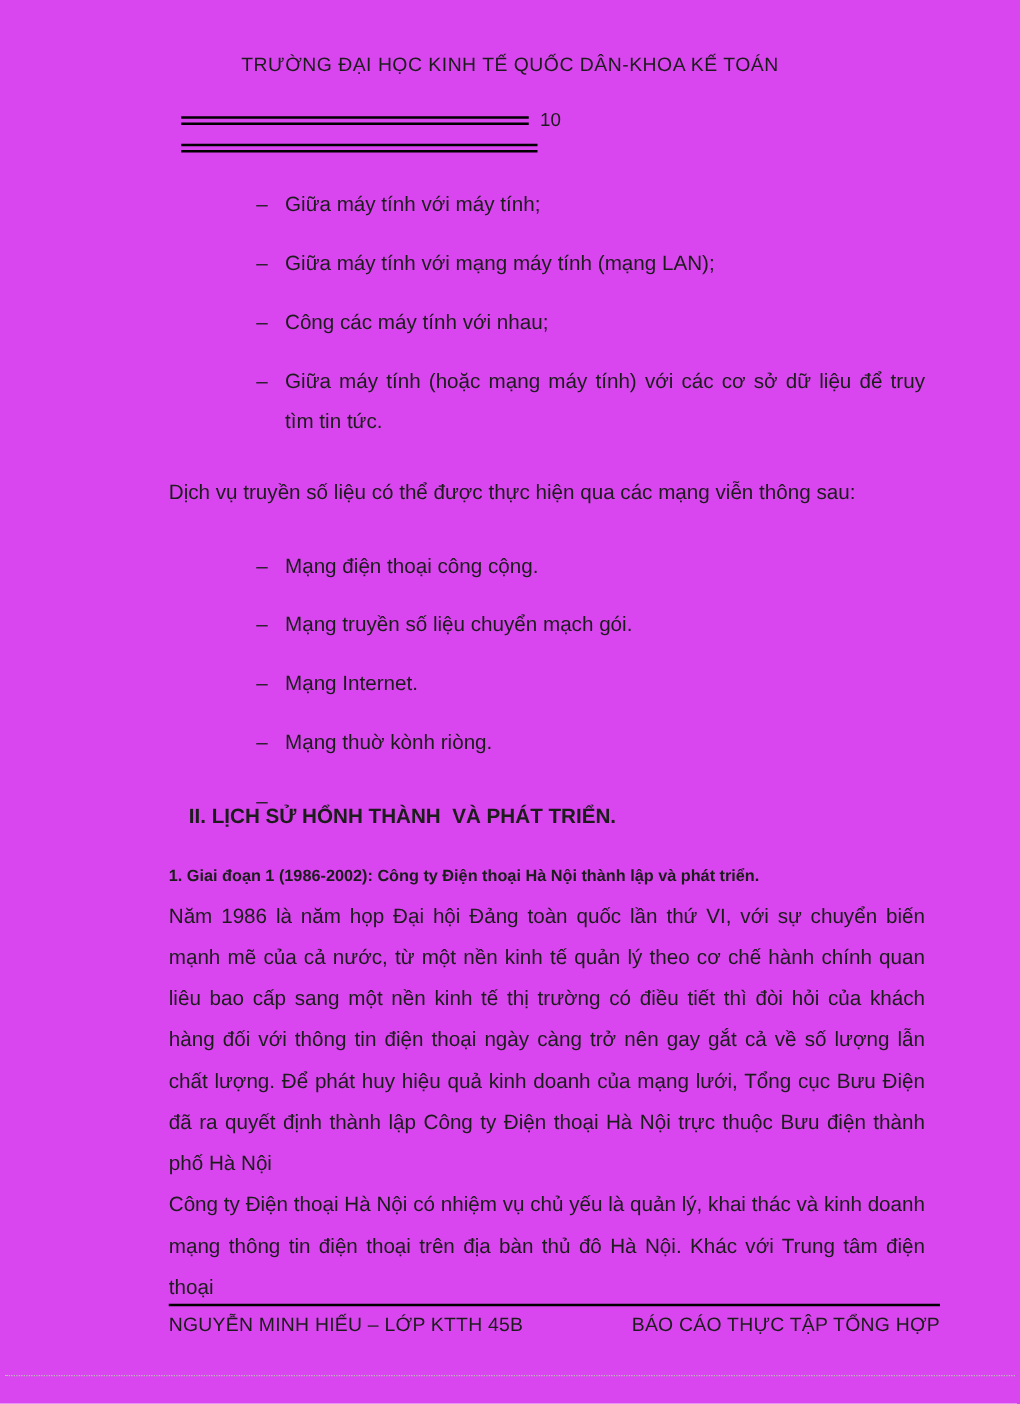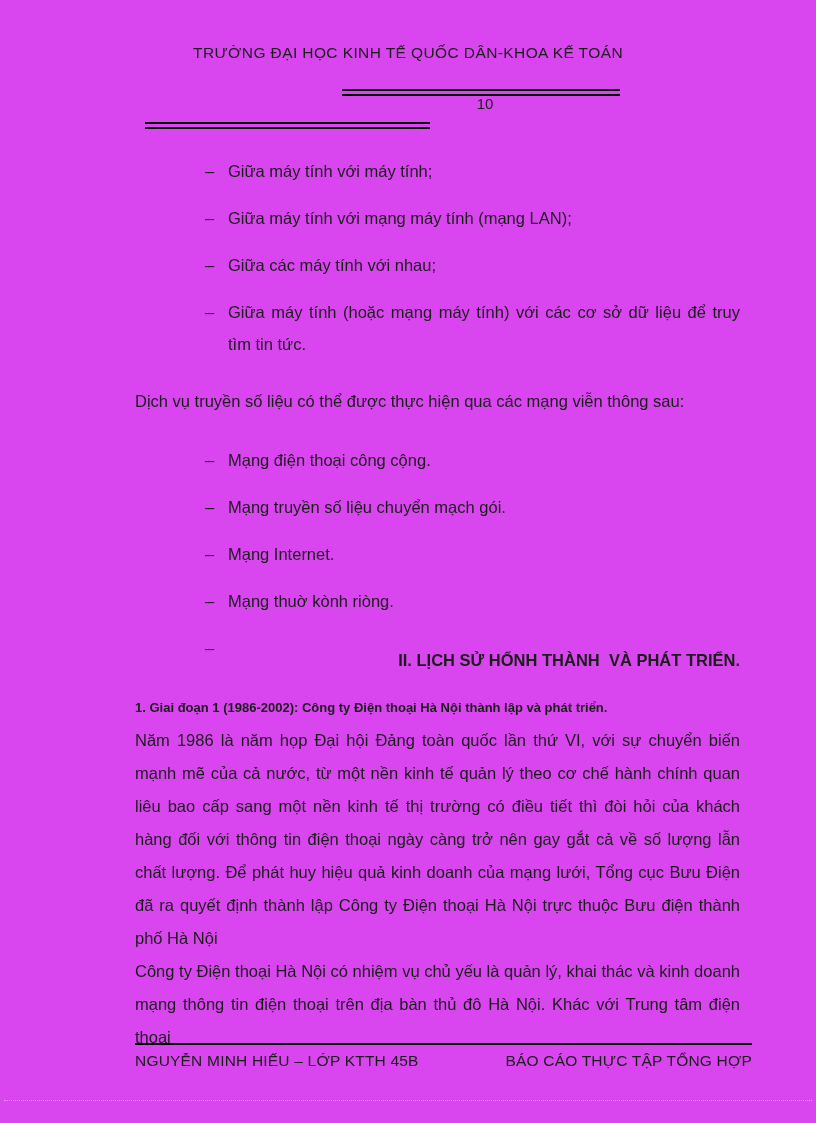--- a/index.html
+++ b/index.html
@@ -22,21 +22,20 @@
     padding-top: 44px;
     text-align: center;
     font-size: 15.5px;
     letter-spacing: 0.4px;
     white-space: nowrap;
   }
   .rule-row {
     display: flex;
     align-items: center;
     margin: 27px 0 0 145px;
-    flex-direction: column;
   }
   .double-rule {
     box-sizing: border-box;
     width: 278px;
     height: 7px;
     border-top: 2px solid #000;
     border-bottom: 2px solid #000;
   }
   .page-number {
     margin-left: 9px;
@@ -73,26 +72,25 @@
     margin: 0;
     padding: 0;
     line-height: 33px;
     text-align: justify;
   }
   p.body-par.intro {
     margin-top: 25px;
     margin-bottom: 0;
   }
   .heading-section {
-    margin: 27px 0 0 0;
+    margin: 27px 0 0 16px;
     font-size: 16.5px;
     font-weight: bold;
     line-height: 33px;
     white-space: pre-wrap;
-    text-align: right;
   }
   .heading-sub {
     margin: 14px 0 0 0;
     font-size: 13px;
     font-weight: bold;
     line-height: 33px;
   }
   .par-block {
     margin-top: 13px;
   }
@@ -142,21 +140,21 @@
       <li>
         <span class="dash">–</span>
         <span>Giữa máy tính với máy tính;</span>
       </li>
       <li>
         <span class="dash">–</span>
         <span>Giữa máy tính với mạng máy tính (mạng LAN);</span>
       </li>
       <li>
         <span class="dash">–</span>
-        <span>Giữa các máy tính với nhau;</span>
+        <span>Công các máy tính với nhau;</span>
       </li>
       <li>
         <span class="dash">–</span>
         <span>Giữa máy tính (hoặc mạng máy tính) với các cơ sở dữ liệu để truy tìm tin tức.</span>
       </li>
     </ul>
 
     <p class="body-par intro">Dịch vụ truyền số liệu có thể được thực hiện qua các mạng viễn thông sau:</p>
 
     <ul class="dash-list">

